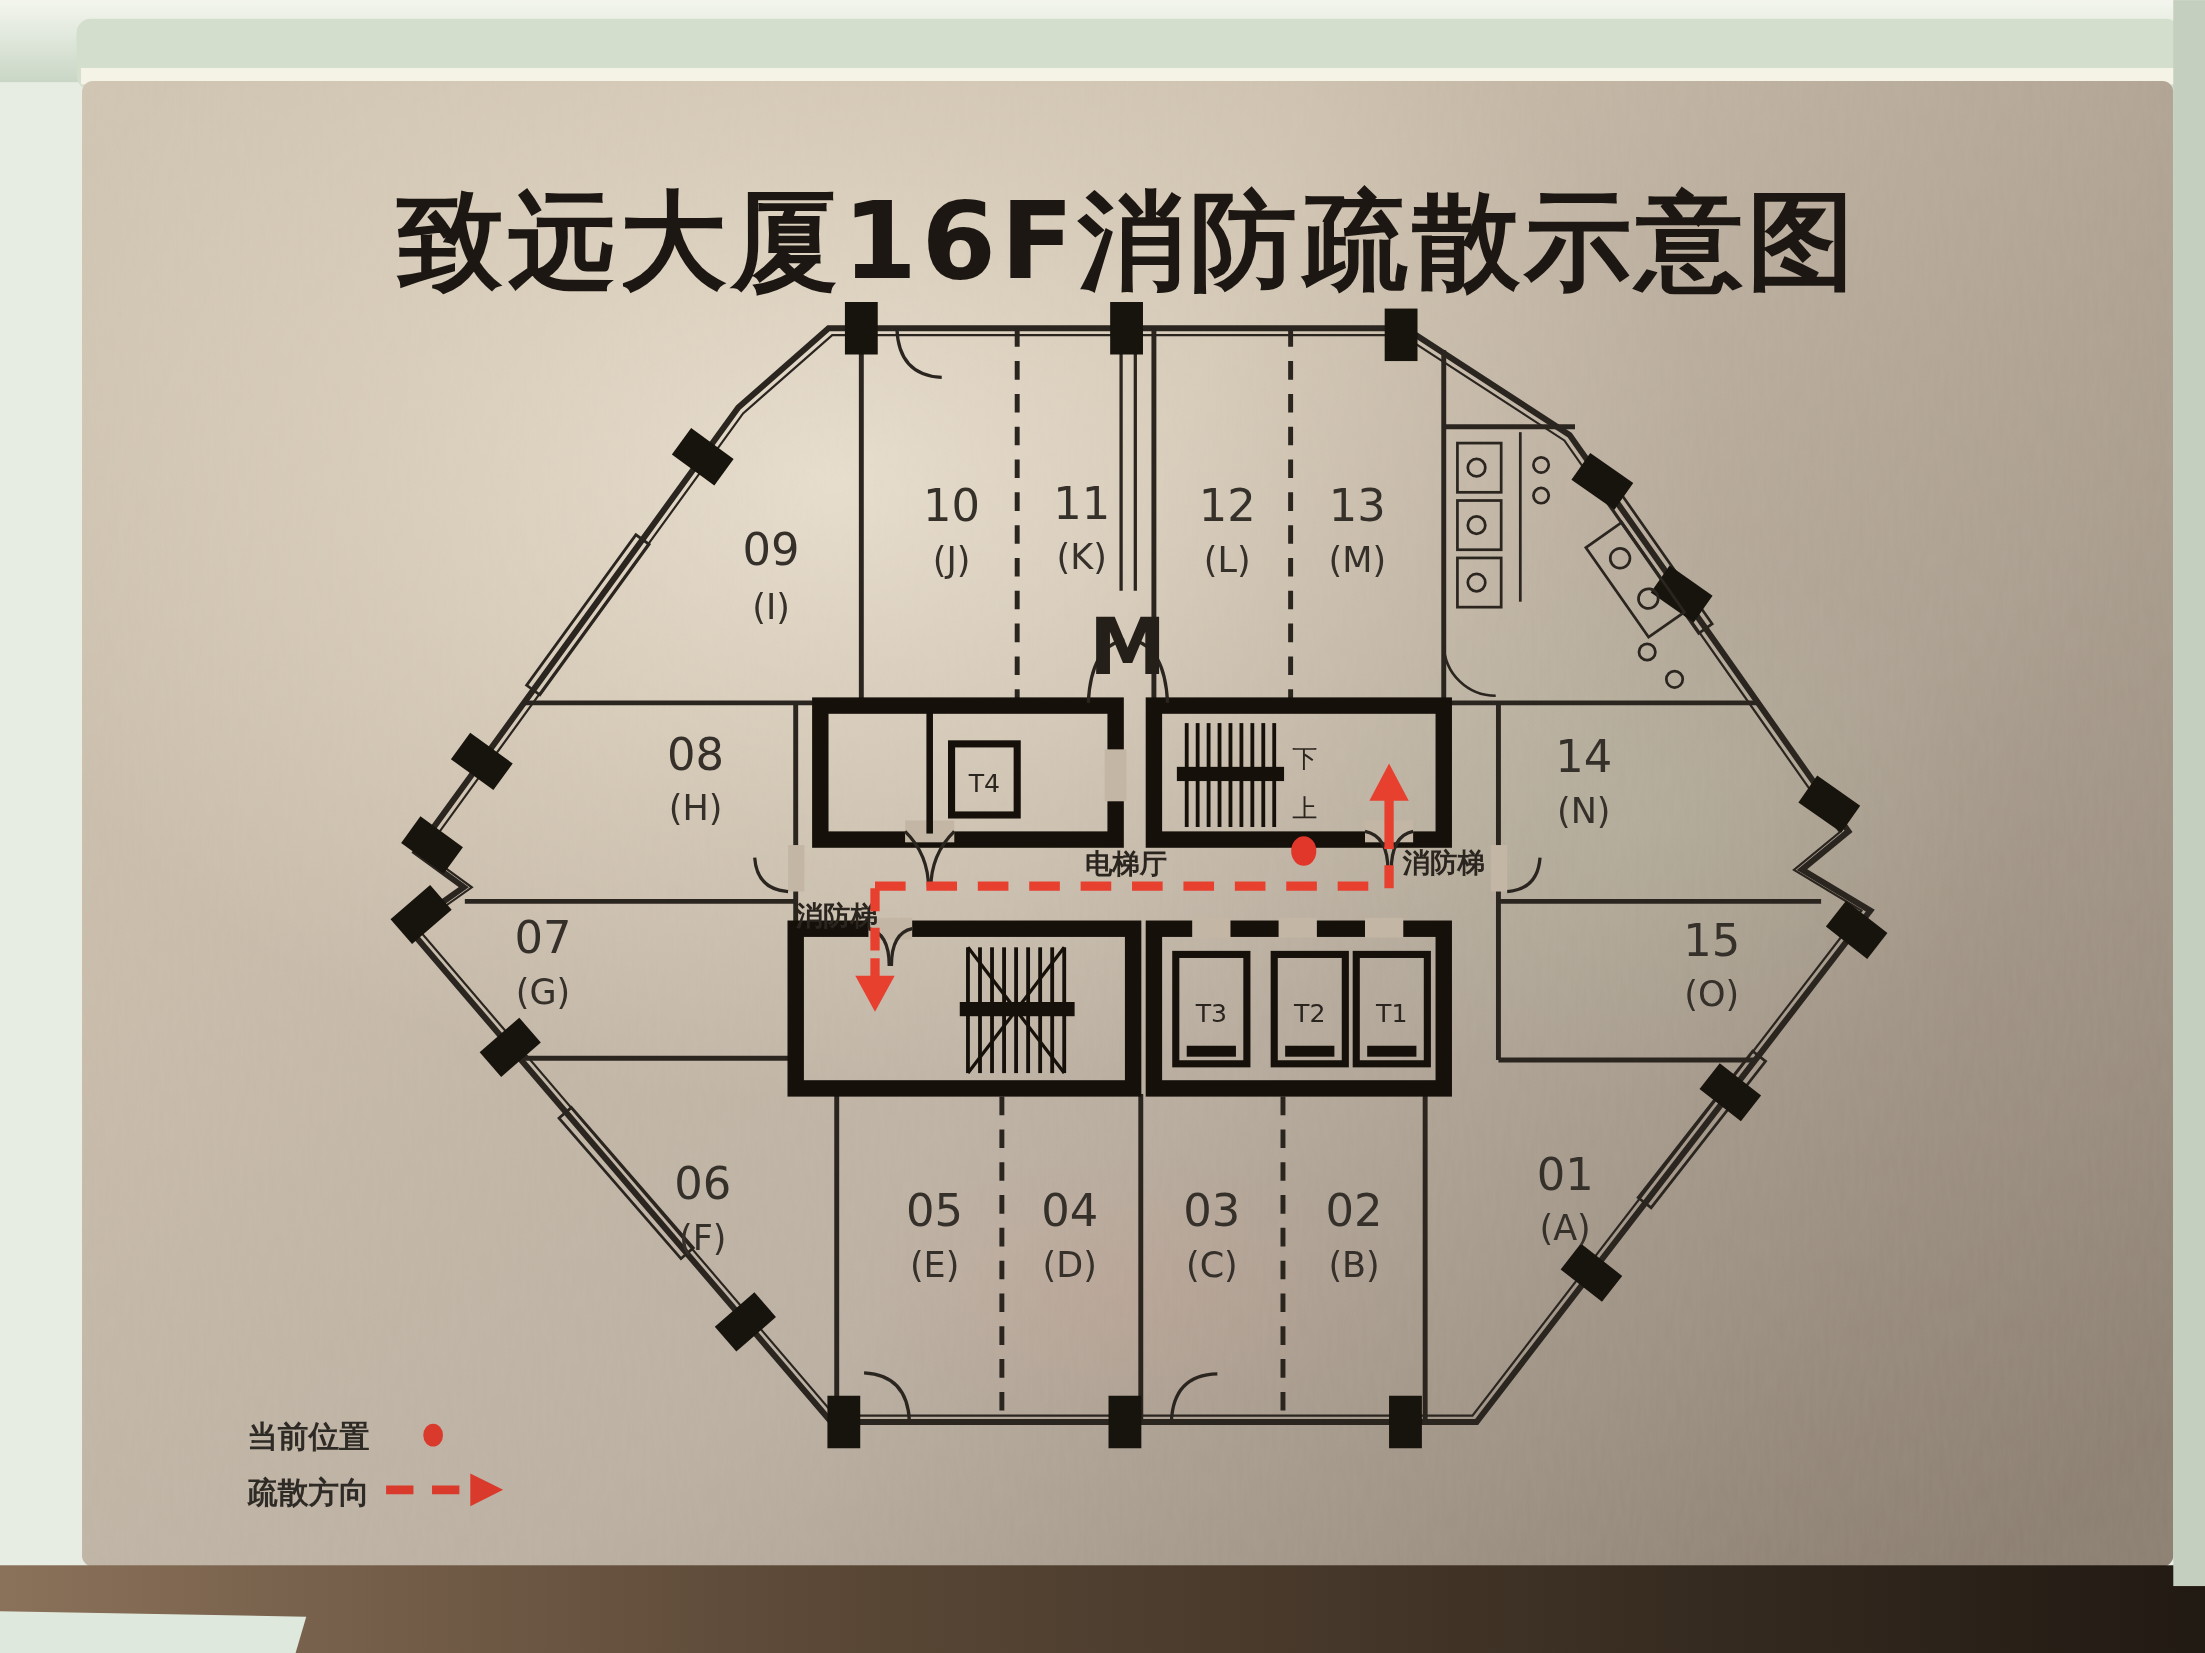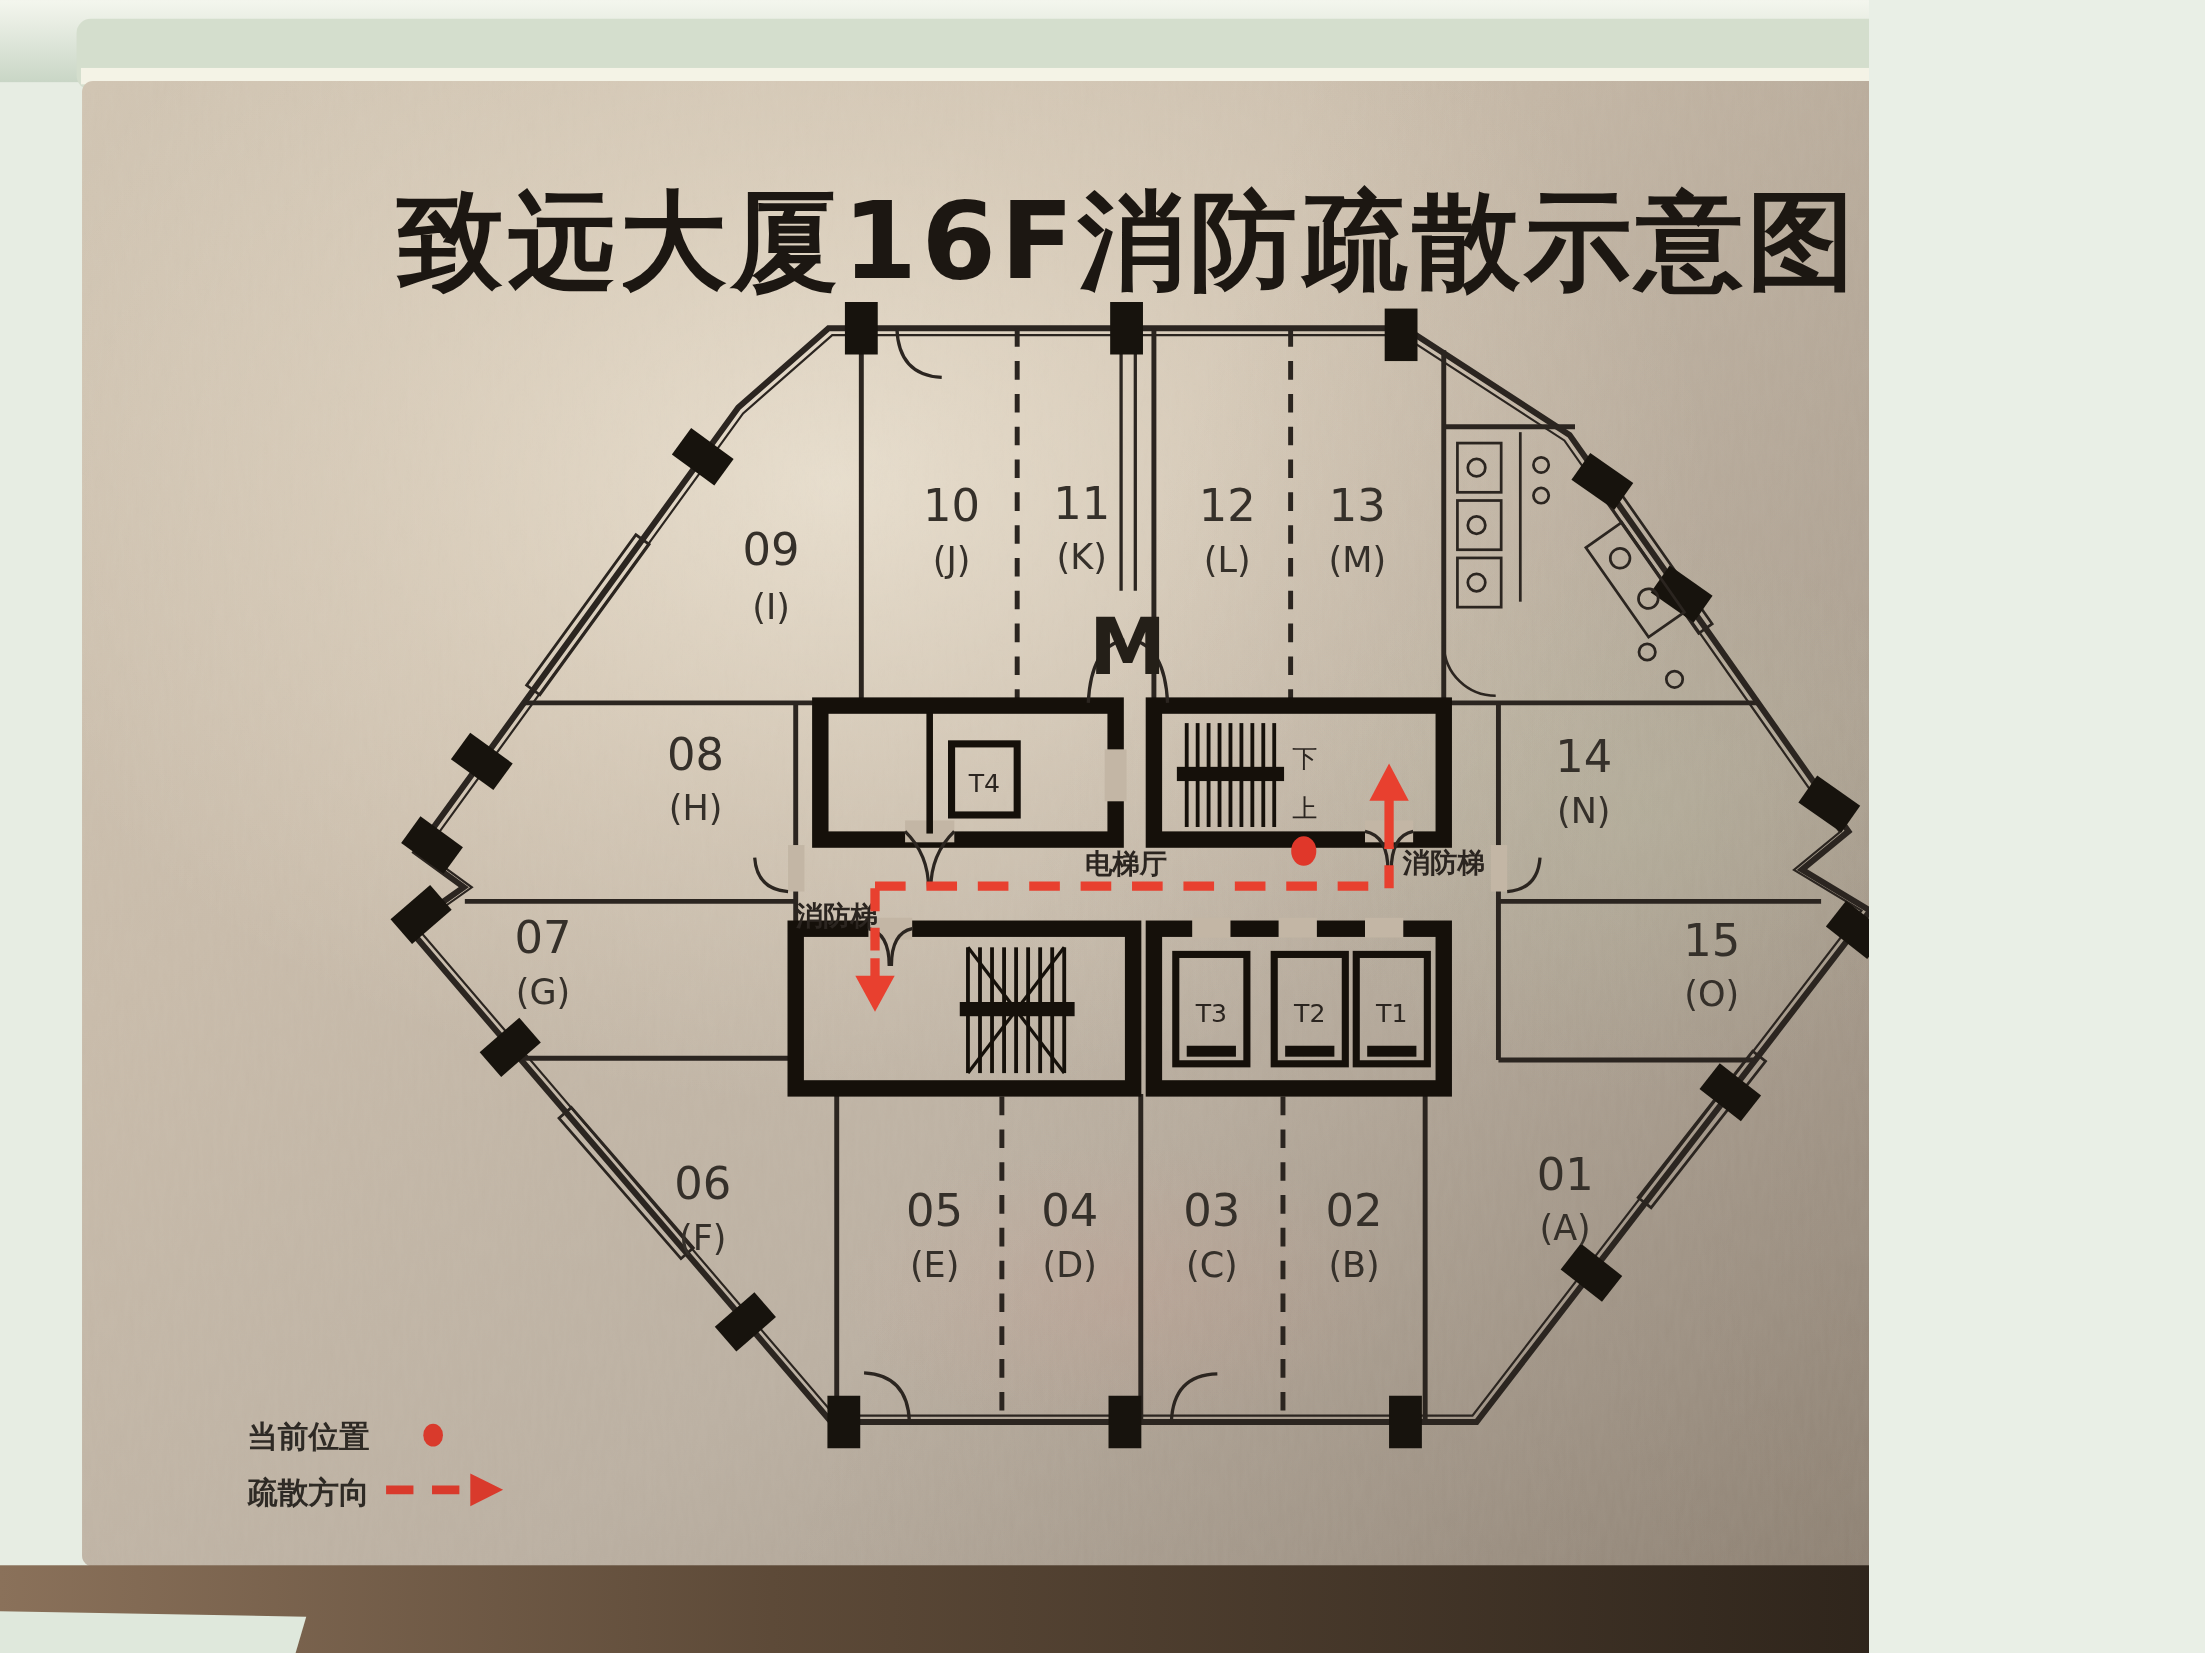--- a/index.html
+++ b/index.html
@@ -1,16 +1,16 @@
 <!DOCTYPE html>
 <html style="font-size:8.8px"><head>
 <meta charset="utf-8">
 <style>
   html,body{margin:0;padding:0;background:#e9efe6;}
-  .photo{position:relative;width:1869px;height:1654px;overflow:hidden;
+  .photo{position:relative;width:2205px;height:1654px;overflow:hidden;
          font-family:"DejaVu Sans","Liberation Sans",sans-serif;}
   svg{display:block;}
   text{font-family:"DejaVu Sans","Liberation Sans",sans-serif;}
 </style>
 </head>
 <body>
 
 <div class="photo">
 <svg width="2205" height="1654" viewBox="0 0 4032 3024">
   <defs>

